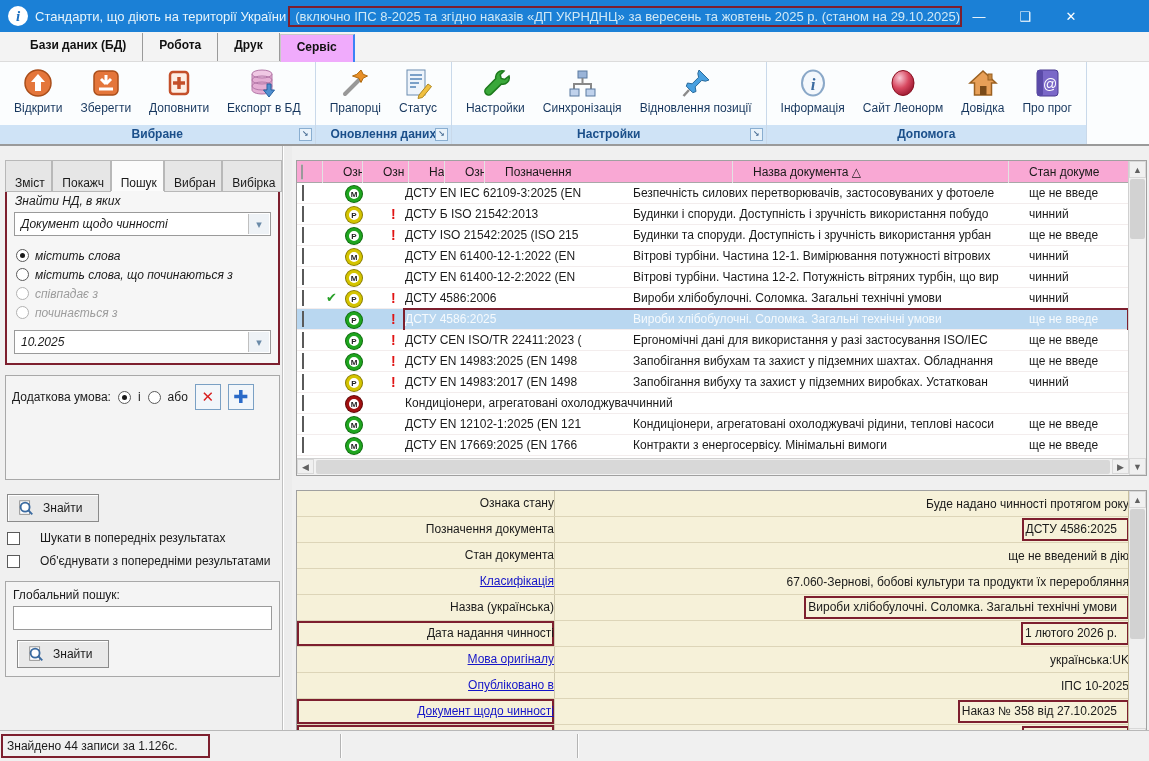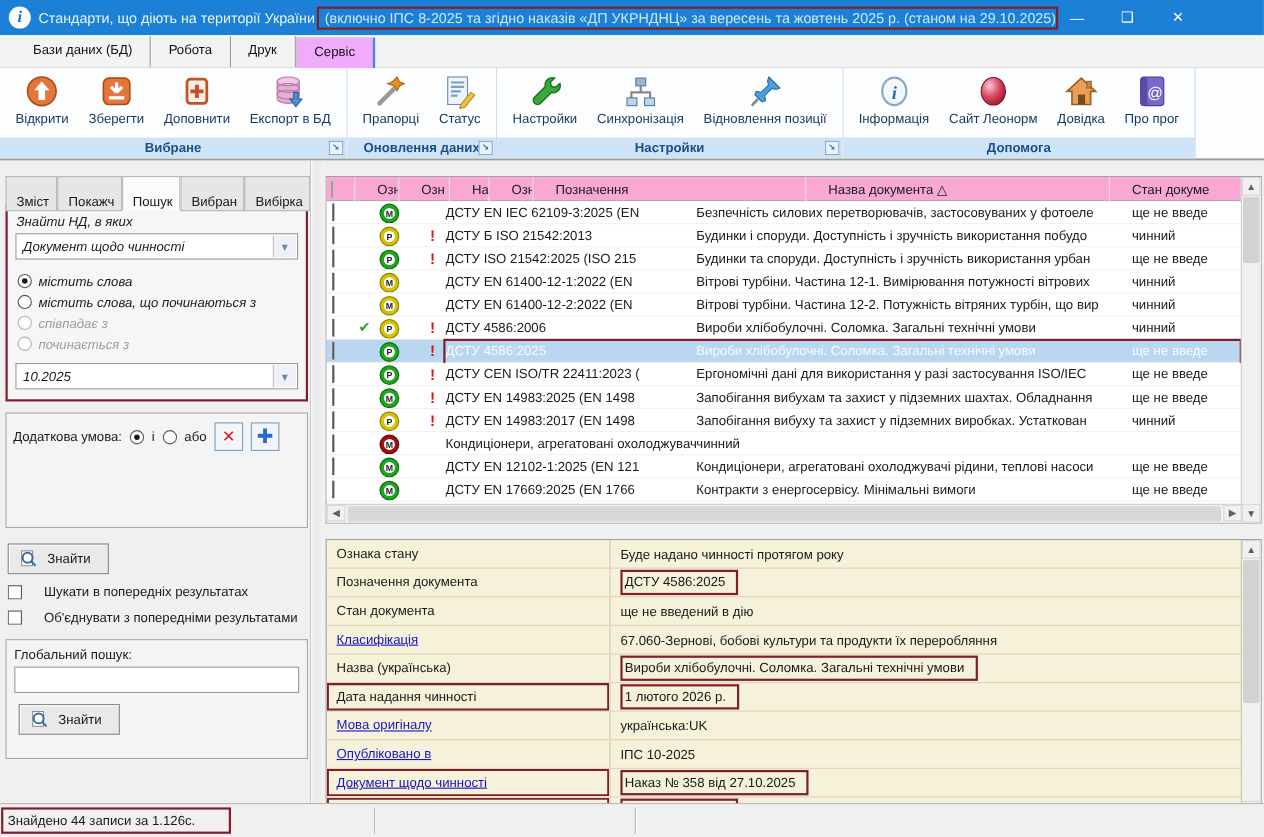--- a/index.html
+++ b/index.html
@@ -16,21 +16,21 @@
   .title-ann{border:2px solid #7d1f2e;padding:1px 5px;margin-left:2px;color:#cfe8f6;white-space:nowrap;
              overflow:hidden;max-width:660px;}
   .win-controls{position:absolute;right:55px;top:0;height:32px;display:flex;}
   .win-btn{width:46px;height:32px;display:flex;align-items:center;justify-content:center;color:#fff;
            font-size:13px;cursor:default;}
 
   
   .menubar{position:absolute;left:0;top:32px;right:0;height:30px;background:#f3f3f3;
            border-bottom:1px solid #dcdcdc;display:flex;align-items:flex-end;padding-left:14px;box-sizing:border-box;}
   #menu-tabs{display:flex;height:28px;}
-  .mtab{padding:5px 16px;font-weight:normal;border-right:1px solid #9a9a9a;white-space:nowrap;color:#111;}
+  .mtab{padding:5px 16px;font-weight:bold;border-right:1px solid #9a9a9a;white-space:nowrap;color:#111;}
   .mtab.active{background:#f0abfc;border:1px solid #c8c8c8;border-bottom:none;border-right:2px solid #3b82f6;
                position:relative;top:1px;}
 
   
   .ribbon{position:absolute;left:0;top:62px;right:0;height:84px;background:#fbfdfe;
           border-bottom:2px solid #9a9a9a;display:flex;box-sizing:border-box;overflow:hidden;}
   .rgroup{display:flex;flex-direction:column;border-right:1px solid #c9d9ea;background:#fbfdfe;}
   .rrow{flex:1;display:flex;align-items:flex-start;padding:3px 8px 0 8px;gap:6px;}
   .rbtn{display:flex;flex-direction:column;align-items:center;padding:2px 6px;color:#17375e;white-space:nowrap;}
   .ric{width:32px;height:32px;display:block;margin-bottom:2px;}
@@ -66,21 +66,21 @@
   .condrow{display:flex;align-items:center;gap:7px;}
   .sqbtn{width:24px;height:24px;border:1px solid #7aa0c4;background:#f2f6fa;display:inline-flex;align-items:center;
          justify-content:center;font-weight:bold;font-size:15px;}
   .xbtn{color:#d82020;}
   .plusbtn{color:#2a6ac8;font-size:18px;}
   .findbtn{display:inline-flex;align-items:center;gap:8px;margin:14px 0 0 4px;background:#e9e9e9;
            border:1px solid #8a8a8a;box-shadow:1px 1px 0 #fff inset;padding:4px 16px 4px 9px;}
   .findbtn svg{width:18px;height:18px;}
   .cbrow{display:flex;align-items:flex-end;gap:20px;margin:9px 0 0 4px;white-space:nowrap;overflow:hidden;}
   .cb{width:13px;height:13px;border:1px solid #5a5a5a;background:#fff;box-sizing:border-box;flex:0 0 auto;}
-  .gpanel{border:1px solid #a8a8a8;background:#f4f4f4;margin:13px 2px 0 2px;padding:6px 7px 10px 7px;height:109px;box-sizing:border-box;}
+  .gpanel{border:1px solid #a8a8a8;background:#f4f4f4;margin:13px 2px 0 2px;padding:6px 7px 10px 7px;height:96px;box-sizing:border-box;}
   .ginput{border:1px solid #9a9a9a;background:#fff;height:24px;margin-top:4px;width:100%;box-sizing:border-box;
           font:12px "Liberation Sans",sans-serif;padding:0 4px;}
 
   
   .vsplit{position:absolute;left:283px;top:146px;width:9px;bottom:31px;background:#ececec;
           border-left:1px solid #fff;border-right:1px solid #c8c8c8;}
   .main{position:absolute;left:292px;top:146px;right:0;bottom:31px;background:#f0f0f0;padding-top:14px;box-sizing:border-box;}
   .tablewrap{position:relative;margin:0 2px 0 4px;background:#fff;border:1px solid #a0a0a0;height:316px;box-sizing:border-box;}
   .thead{display:grid;grid-template-columns:26px 20px 26px 16px 20px 228px 1fr 100px;height:22px;
          background:#f9a8d4;border-bottom:1px solid #a8a8a8;align-items:center;width:calc(100% - 17px);box-sizing:border-box;gap:20px;}
@@ -107,21 +107,21 @@
   .vthumb{position:absolute;left:1px;right:1px;top:18px;height:60px;background:#d2d2d2;border-radius:2px;}
   .vscroll .down{position:absolute;bottom:0;left:0;right:0;}
   .hscroll{position:absolute;left:0;right:17px;bottom:0;height:16px;background:#f2f2f2;border-top:1px solid #d0d0d0;display:flex;}
   .hscroll .sbtn{width:17px;height:15px;}
   .hthumb{flex:1;margin:1px 2px;background:#d8d8d8;border-radius:2px;}
   .hsplitter{height:14px;}
 
   
   .details{position:relative;margin:0 2px 0 4px;background:#f6f1d9;border:1px solid #a0a0a0;height:256px;box-sizing:border-box;overflow:hidden;}
   #detail-rows{width:calc(100% - 17px);}
-  .drow{display:grid;grid-template-columns:258px 1fr;min-height:25px;border-bottom:1px solid #ddd5b8;align-items:center;}
+  .drow{display:grid;grid-template-columns:258px 1fr;min-height:25px;border-bottom:1px solid #ddd5b8;align-items:center;text-align:right;}
   .dlabel{padding-left:9px;border-right:1px solid #cfc8ac;height:25px;line-height:25px;box-sizing:border-box;white-space:nowrap;overflow:hidden;}
   .dvalue{padding-left:9px;white-space:nowrap;overflow:hidden;}
   .link{color:#1515c8;text-decoration:underline;}
   .cell-ann{box-shadow:inset 0 0 0 2px #7d1f2e;}
   .ann-inline{display:inline-block;border:2px solid #7d1f2e;padding:0 10px 0 2px;line-height:19px;margin:1px 0;}
   .details .vscroll{border-left:1px solid #c8c0a0;}
 
   
   .statusbar{position:absolute;left:0;bottom:0;right:0;height:31px;background:#f0f0f0;border-top:1px solid #b8b8b8;
              display:flex;align-items:center;box-sizing:border-box;}

